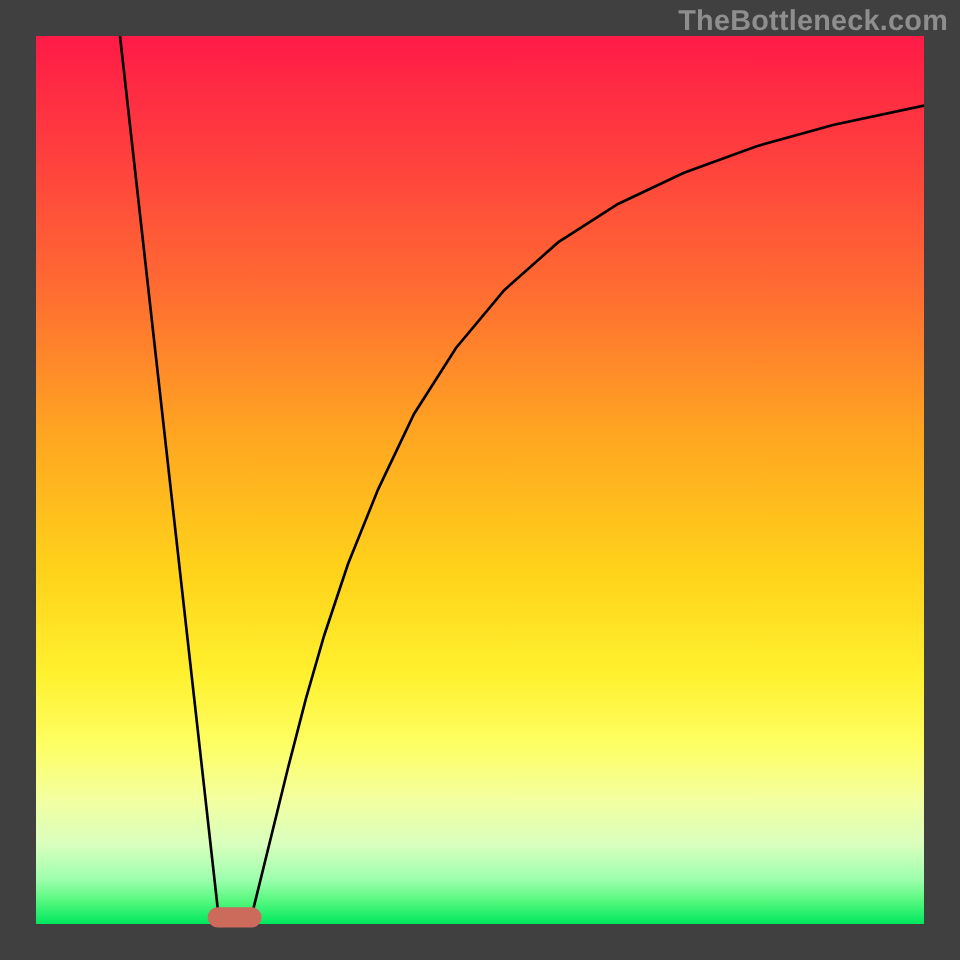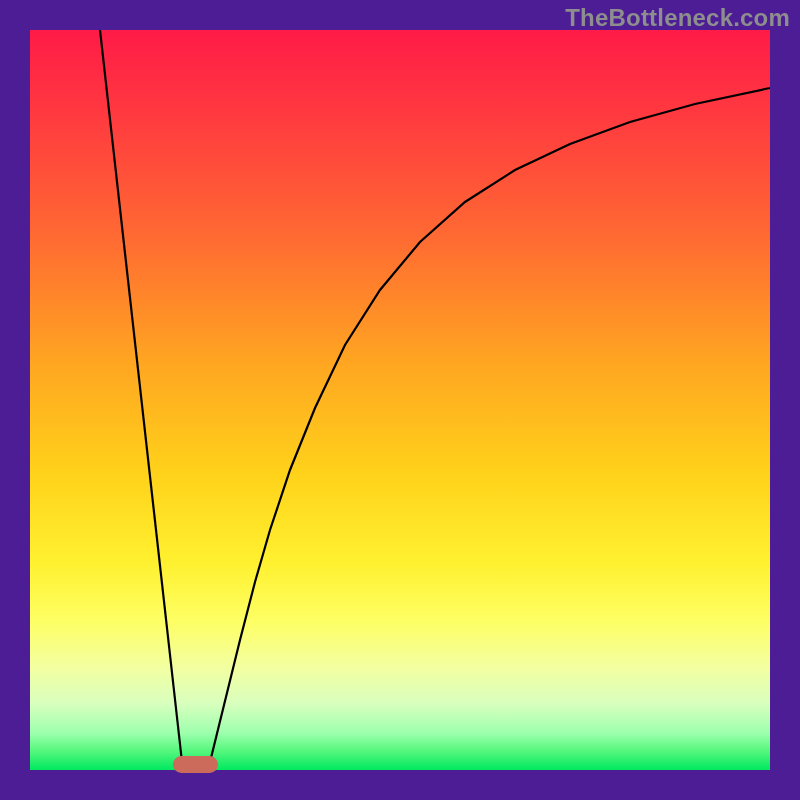--- a/index.html
+++ b/index.html
@@ -7,21 +7,21 @@
     padding: 0;
     width: 800px;
     height: 800px;
     overflow: hidden;
     background: #000;
   }
   .frame {
     position: relative;
     width: 800px;
     height: 800px;
-    background: #4c1d95;
+    background: #404040;
   }
   .plot {
     position: absolute;
     left: 30px;
     top: 30px;
     width: 740px;
     height: 740px;
     background: linear-gradient(to bottom,
       #ff1b47 0%,
       #ff3b3f 12%,

